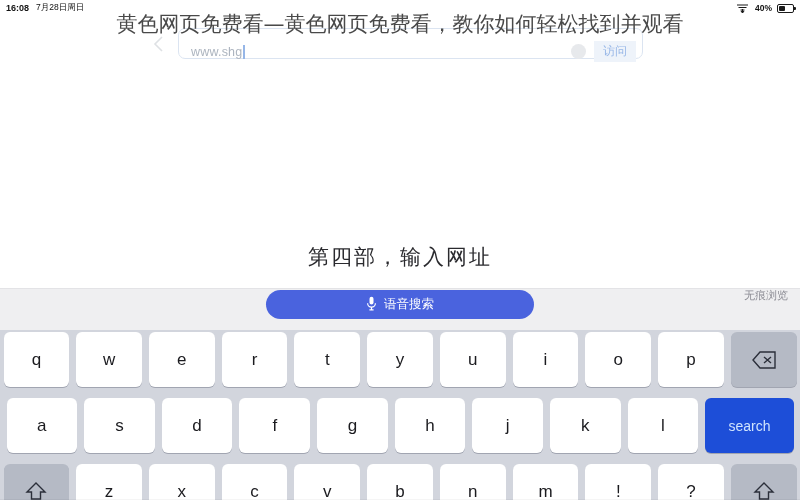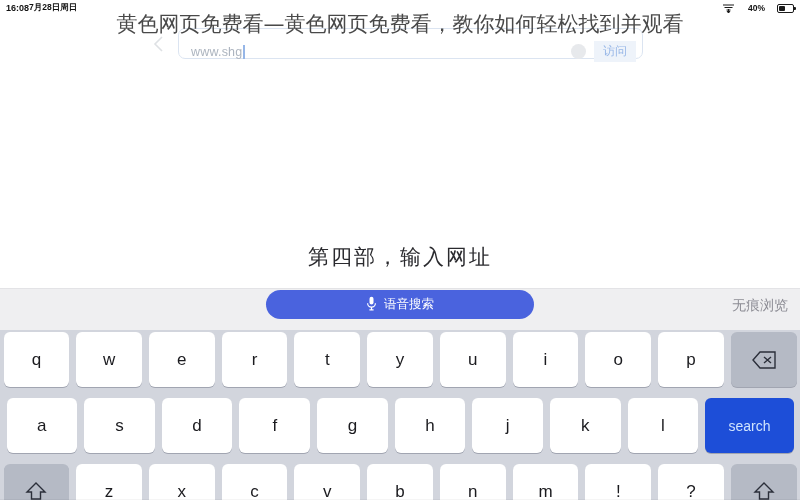--- a/index.html
+++ b/index.html
@@ -36,23 +36,23 @@
     align-items: center;
     justify-content: space-between;
     padding: 0 6px;
     box-sizing: border-box;
     font-size: 9px;
     color: #111;
     font-weight: bold;
     z-index: 30;
     letter-spacing: 0px;
   }
-  .sb-left { display: flex; align-items: center; gap: 0; }
-  .sb-right { display: flex; align-items: center; gap: 12px; }
-  .sb-date { font-weight: bold; font-size: 8.5px; }
+  .sb-left { display: flex; align-items: center; gap: 7px; }
+  .sb-right { display: flex; align-items: center; gap: 5px; }
+  .sb-date { font-weight: normal; font-size: 8.5px; }
   .sb-signal { display: inline-block; width: 14px; height: 10px; position: relative; }
   .sb-signal svg { display: block; }
   .battery-pct { font-size: 8.5px; font-weight: bold; }
   .battery {
     width: 17px; height: 9px;
     border: 1.2px solid #1a1a1a;
     border-radius: 2px;
     position: relative;
     box-sizing: border-box;
     display: inline-block;
@@ -187,22 +187,22 @@
     justify-content: center;
     gap: 7px;
     color: #ffffff;
     font-size: 12.5px;
     z-index: 16;
   }
   #voice-btn .mic { display: block; }
   #incognito-label {
     position: absolute;
     right: 12px;
-    top: 297px;
-    font-size: 14px;
+    top: 288px;
+    font-size: 11px;
     color: #8c8c94;
     z-index: 16;
   }
 
   
   #keyboard {
     position: absolute;
     left: 0;
     top: 330px;
     width: 800px;

